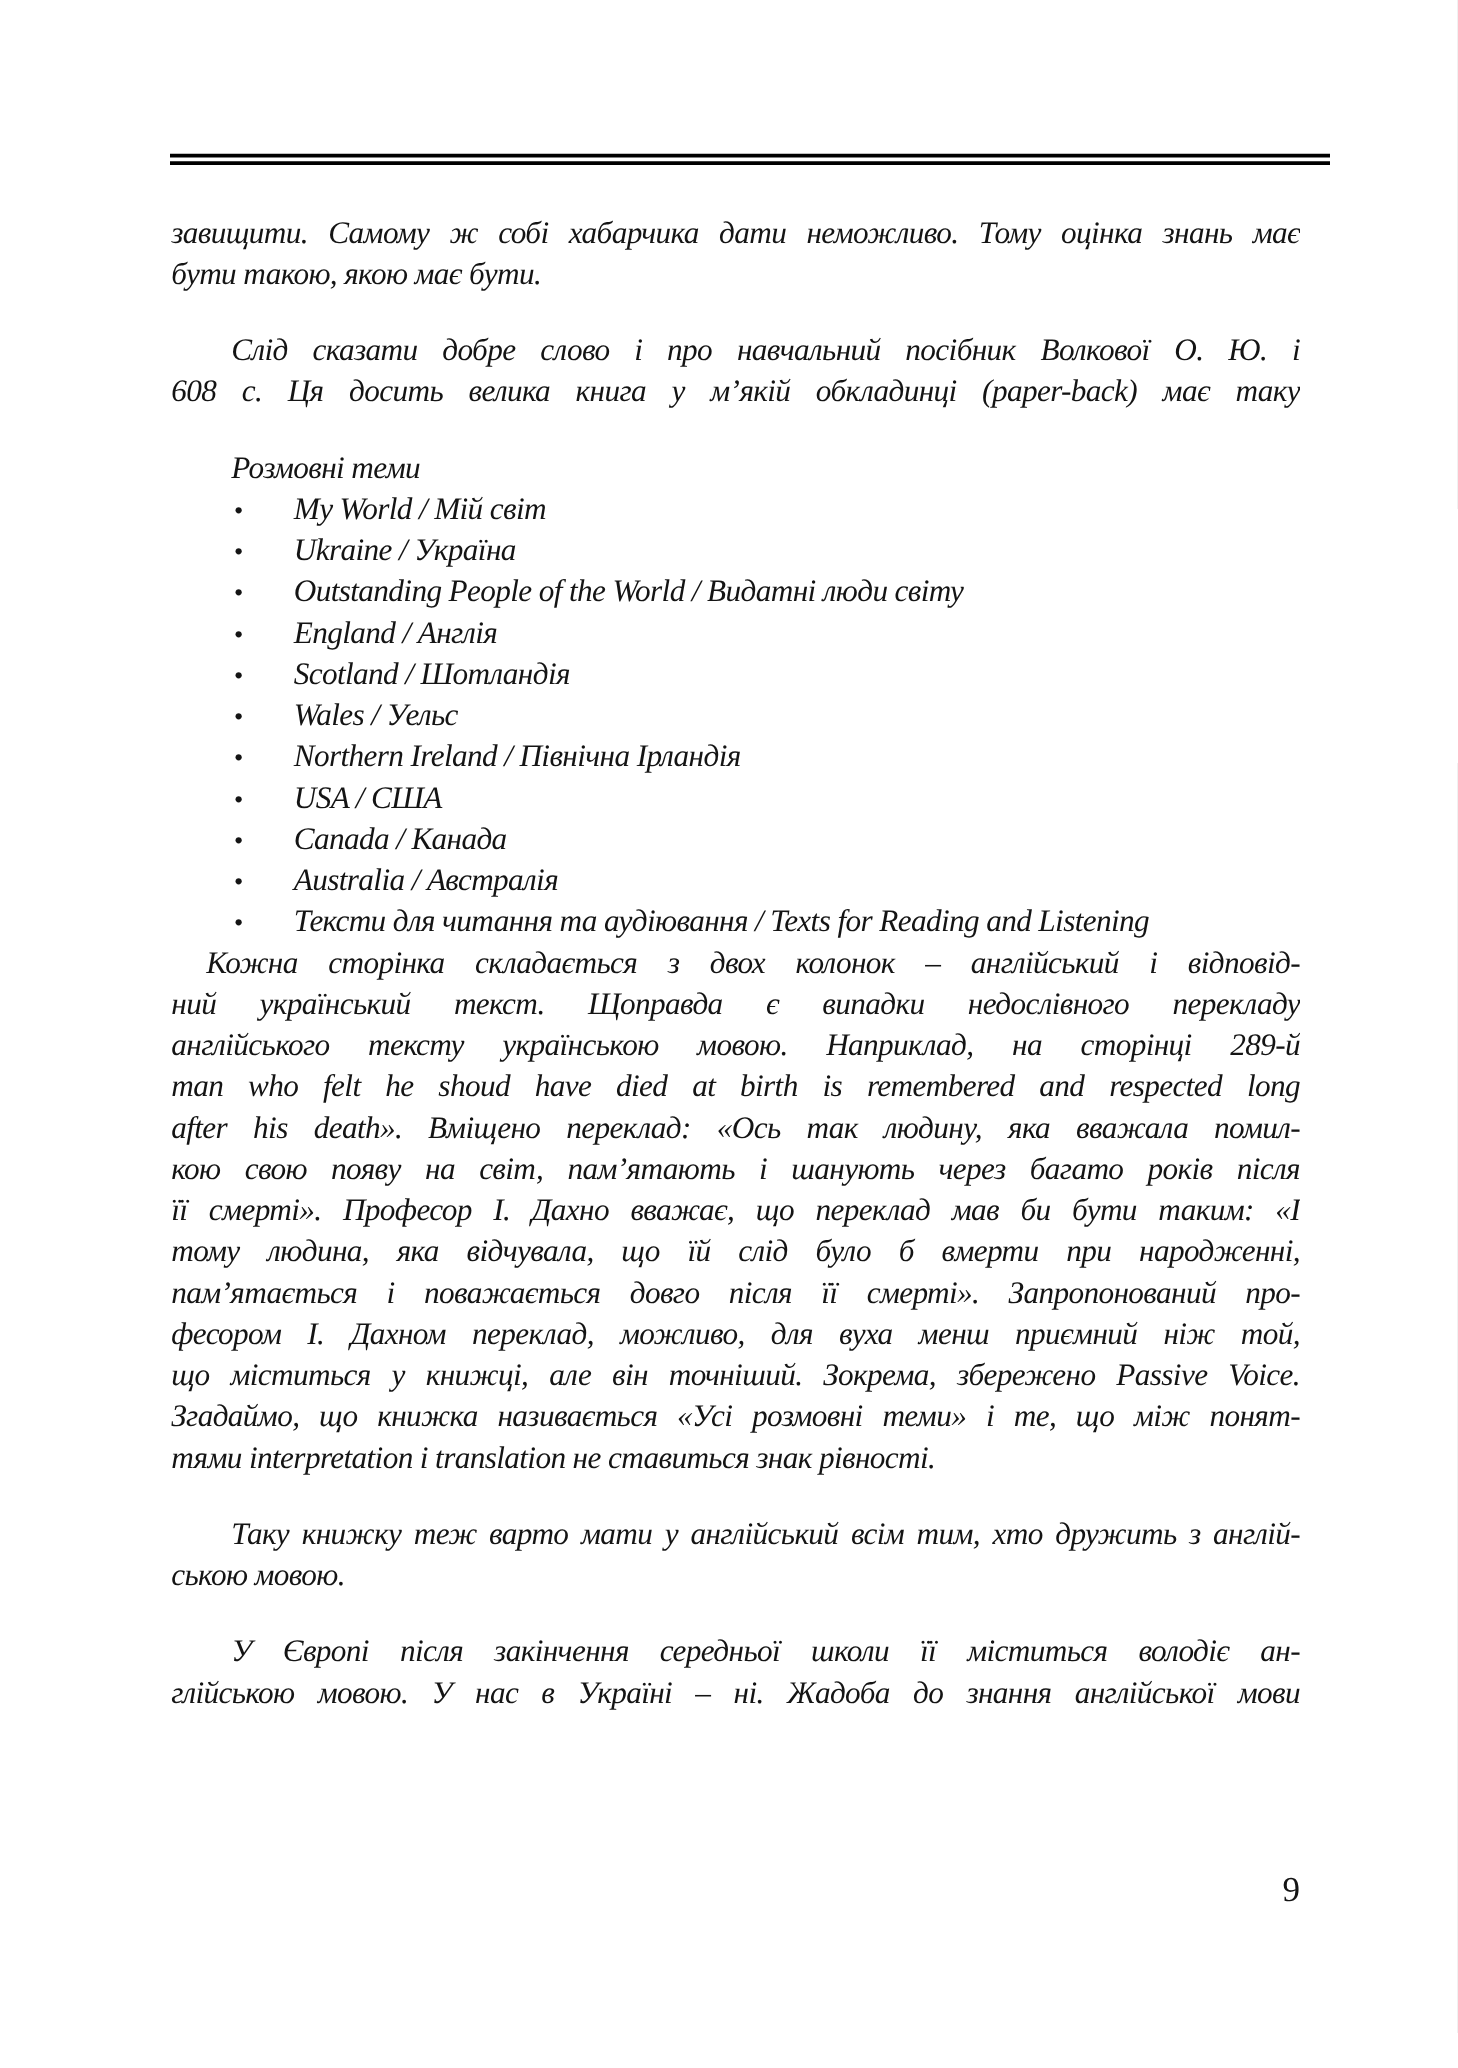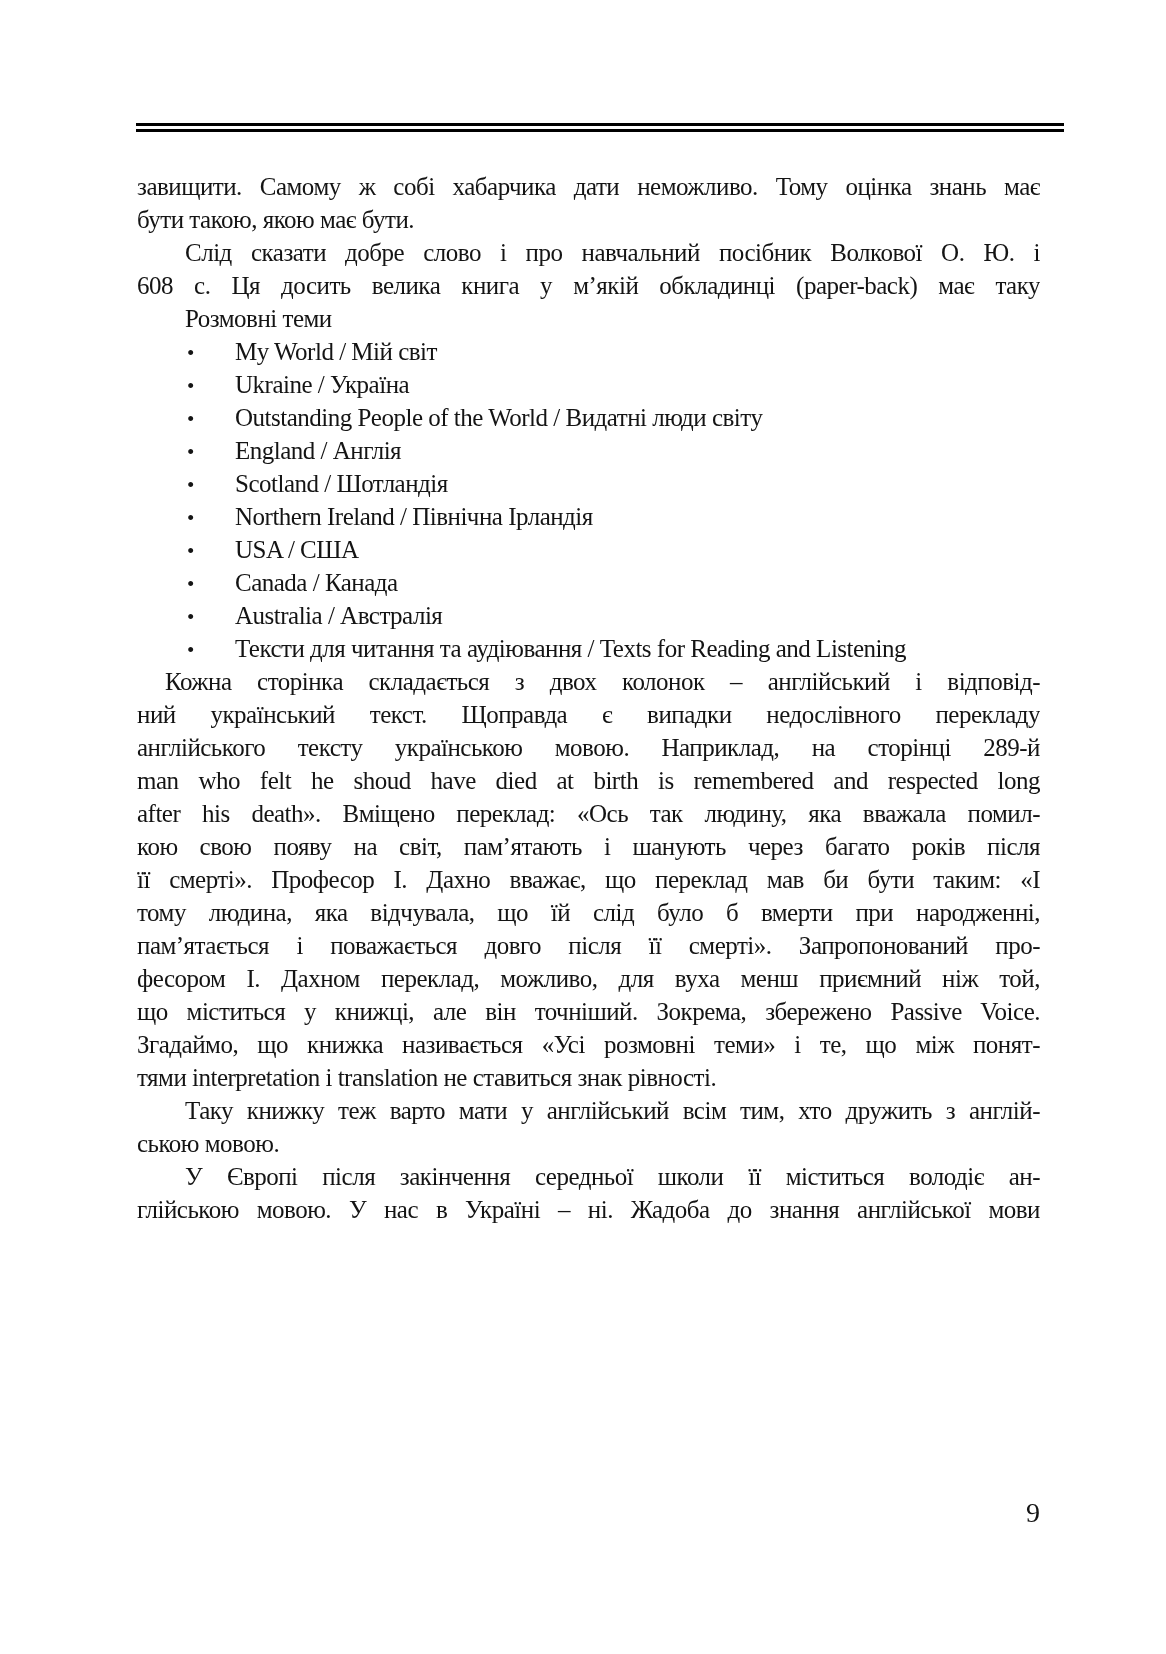--- a/index.html
+++ b/index.html
@@ -29,27 +29,28 @@
     width: 903px;
     font-size: 25px;
     line-height: 33px;
     letter-spacing: -0.5px;
   }
   .ln {
     height: 33px;
     overflow: hidden;
     text-align: left;
     white-space: nowrap;
+    font-style: italic;
   }
   .fill {
     text-align: justify;
     text-align-last: justify;
     white-space: normal;
   }
-  .indent { text-indent: 48px; }
+  .indent { text-indent: 48px; margin-top: 28px; }
   .indent-sm { text-indent: 28px; }
   .li { padding-left: 50px; }
   .li .b {
     display: inline-block;
     width: 48px;
     font-size: 21px;
     vertical-align: baseline;
   }
   .li.sp .t { margin-left: 10px; }
   .pageno {
@@ -82,20 +83,23 @@
     <div class="ln li">
       <span class="b">•</span><span class="t">Outstanding People of the World / Видатні люди світу</span>
     </div>
     <div class="ln li">
       <span class="b">•</span><span class="t">England / Англія</span>
     </div>
     <div class="ln li">
       <span class="b">•</span><span class="t">Scotland / Шотландія</span>
     </div>
     <div class="ln li">
+      <span class="b">•</span><span class="t">Wales / Уельс</span>
+    </div>
+    <div class="ln li">
       <span class="b">•</span><span class="t">Northern Ireland / Північна Ірландія</span>
     </div>
     <div class="ln li">
       <span class="b">•</span><span class="t">USA / США</span>
     </div>
     <div class="ln li">
       <span class="b">•</span><span class="t">Canada / Канада</span>
     </div>
     <div class="ln li">
       <span class="b">•</span><span class="t">Australia / Австралія</span>

